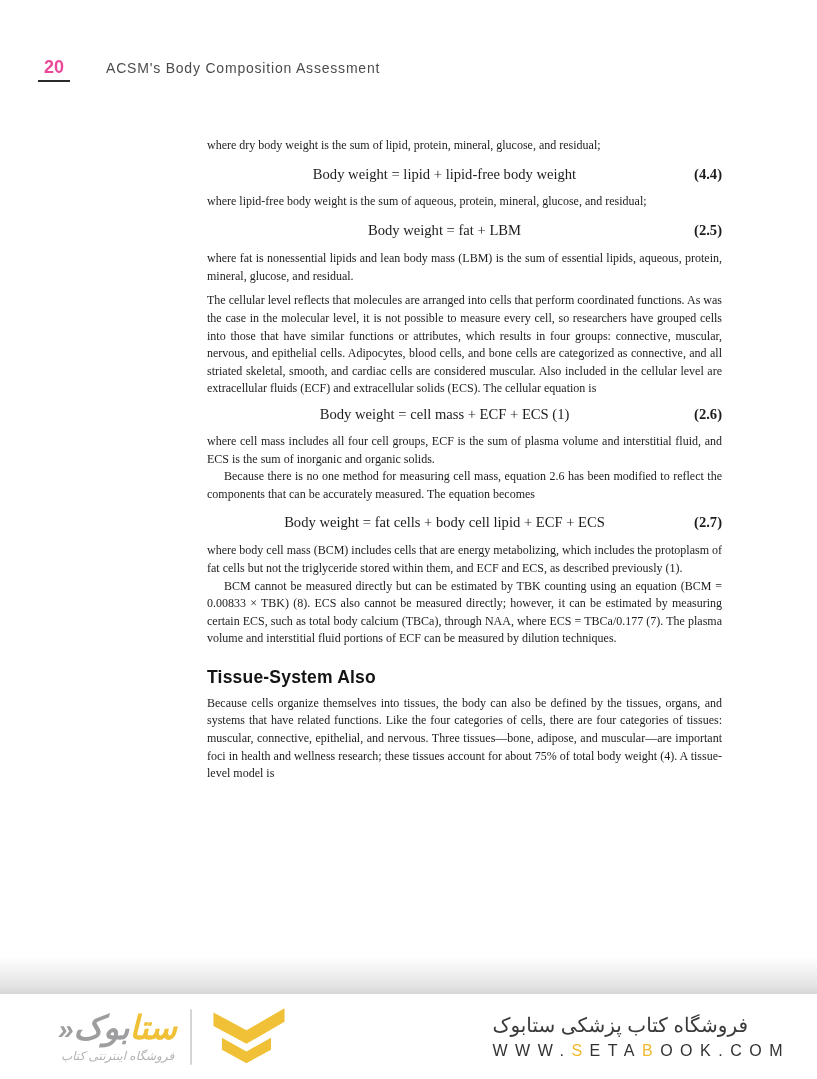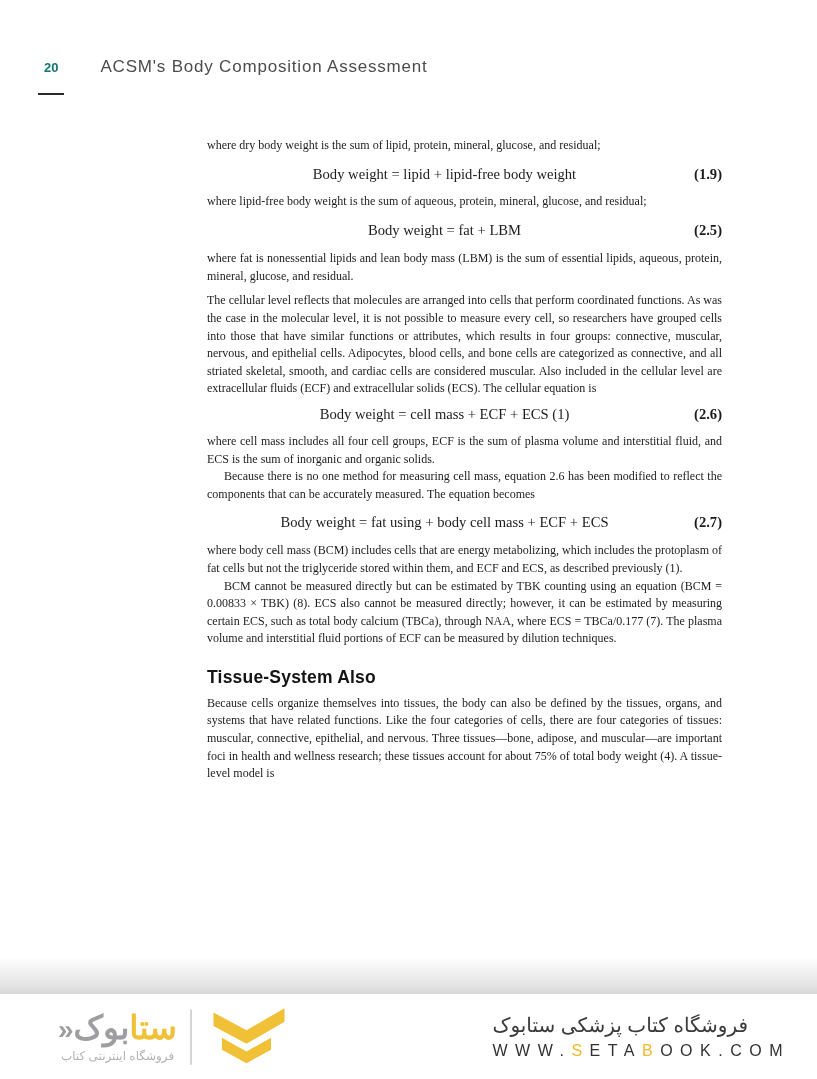--- a/index.html
+++ b/index.html
@@ -17,28 +17,28 @@
   .header {
     position: absolute;
     top: 57px;
     left: 38px;
     display: flex;
     align-items: baseline;
     gap: 36px;
     font-family: "Liberation Sans", sans-serif;
   }
   .pagenum {
-    font-size: 13px;
-    font-weight: bold;
-    color: #0f766e;
+    font-size: 18px;
+    font-weight: bold;
+    color: #ec4899;
     border-bottom: 2px solid #2a2a2a;
-    padding: 0 6px 18px 6px;
+    padding: 0 6px 2px 6px;
   }
   .runhead {
-    font-size: 17px;
+    font-size: 14px;
     color: #4c4c4c;
     letter-spacing: 0.8px;
   }
 
   
   .content {
     position: absolute;
     left: 207px;
     top: 0;
     width: 515px;
@@ -106,21 +106,21 @@
     width: 817px;
     height: 85px;
     background: #ffffff;
     display: flex;
     align-items: center;
     justify-content: space-between;
     padding: 0 27px 0 58px;
     box-sizing: border-box;
   }
   .logo-group { display: flex; align-items: center; gap: 13px; }
-  .wordmark-wrap { text-align: center; }
+  .wordmark-wrap { text-align: center; font-style: italic; }
   .wordmark {
     font-family: "Liberation Sans", sans-serif;
     font-weight: bold;
     font-size: 33px;
     line-height: 36px;
     direction: rtl;
     white-space: nowrap;
   }
   .wm-yellow { color: #f0c137; }
   .wm-gray   { color: #9e9ea0; }
@@ -170,21 +170,21 @@
   <div class="header">
     <span class="pagenum">20</span>
     <span class="runhead">ACSM's Body Composition Assessment</span>
   </div>
 
   <div class="content">
     <p class="para mt-first">where dry body weight is the sum of lipid, protein, mineral, glucose, and residual;</p>
 
     <div class="eq mt-eq24">
       <span class="eq-body">Body weight = lipid + lipid-free body weight</span>
-      <span class="eq-num">(1.9)</span>
+      <span class="eq-num">(4.4)</span>
     </div>
 
     <p class="para mt-para2">where lipid-free body weight is the sum of aqueous, protein, mineral, glucose, and residual;</p>
 
     <div class="eq mt-eq25">
       <span class="eq-body">Body weight = fat + LBM</span>
       <span class="eq-num">(2.5)</span>
     </div>
 
     <p class="para mt-para3">where fat is nonessential lipids and lean body mass (LBM) is the sum of essential lipids, aqueous, protein, mineral, glucose, and residual.</p>
@@ -194,21 +194,21 @@
 
     <div class="eq mt-eq26">
       <span class="eq-body">Body weight = cell mass + ECF + ECS (1)</span>
       <span class="eq-num">(2.6)</span>
     </div>
 
     <p class="para mt-para5">where cell mass includes all four cell groups, ECF is the sum of plasma volume and interstitial fluid, and ECS is the sum of inorganic and organic solids.</p>
     <p class="para indent mt-para6">Because there is no one method for measuring cell mass, equation 2.6 has been modified to reflect the components that can be accurately measured. The equation becomes</p>
 
     <div class="eq mt-eq27">
-      <span class="eq-body">Body weight = fat using + body cell mass + ECF + ECS</span>
+      <span class="eq-body">Body weight = fat cells + body cell lipid + ECF + ECS</span>
       <span class="eq-num">(2.7)</span>
     </div>
 
     <p class="para mt-para7">where body cell mass (BCM) includes cells that are energy metabolizing, which includes the protoplasm of fat cells but not the triglyceride stored within them, and ECF and ECS, as described previously (1).</p>
     <p class="para indent mt-para8">BCM cannot be measured directly but can be estimated by TBK counting using an equation (BCM = 0.00833 × TBK) (8). ECS also cannot be measured directly; however, it can be estimated by measuring certain ECS, such as total body calcium (TBCa), through NAA, where ECS = TBCa/0.177 (7). The plasma volume and interstitial fluid portions of ECF can be measured by dilution techniques.</p>
 
     <h2 class="sec-heading mt-h2">Tissue-System Also</h2>
 
     <p class="para mt-para9">Because cells organize themselves into tissues, the body can also be defined by the tissues, organs, and systems that have related functions. Like the four categories of cells, there are four categories of tissues: muscular, connective, epithelial, and nervous. Three tissues—bone, adipose, and muscular—are important foci in health and wellness research; these tissues account for about 75% of total body weight (4). A tissue-level model is</p>
   </div>

